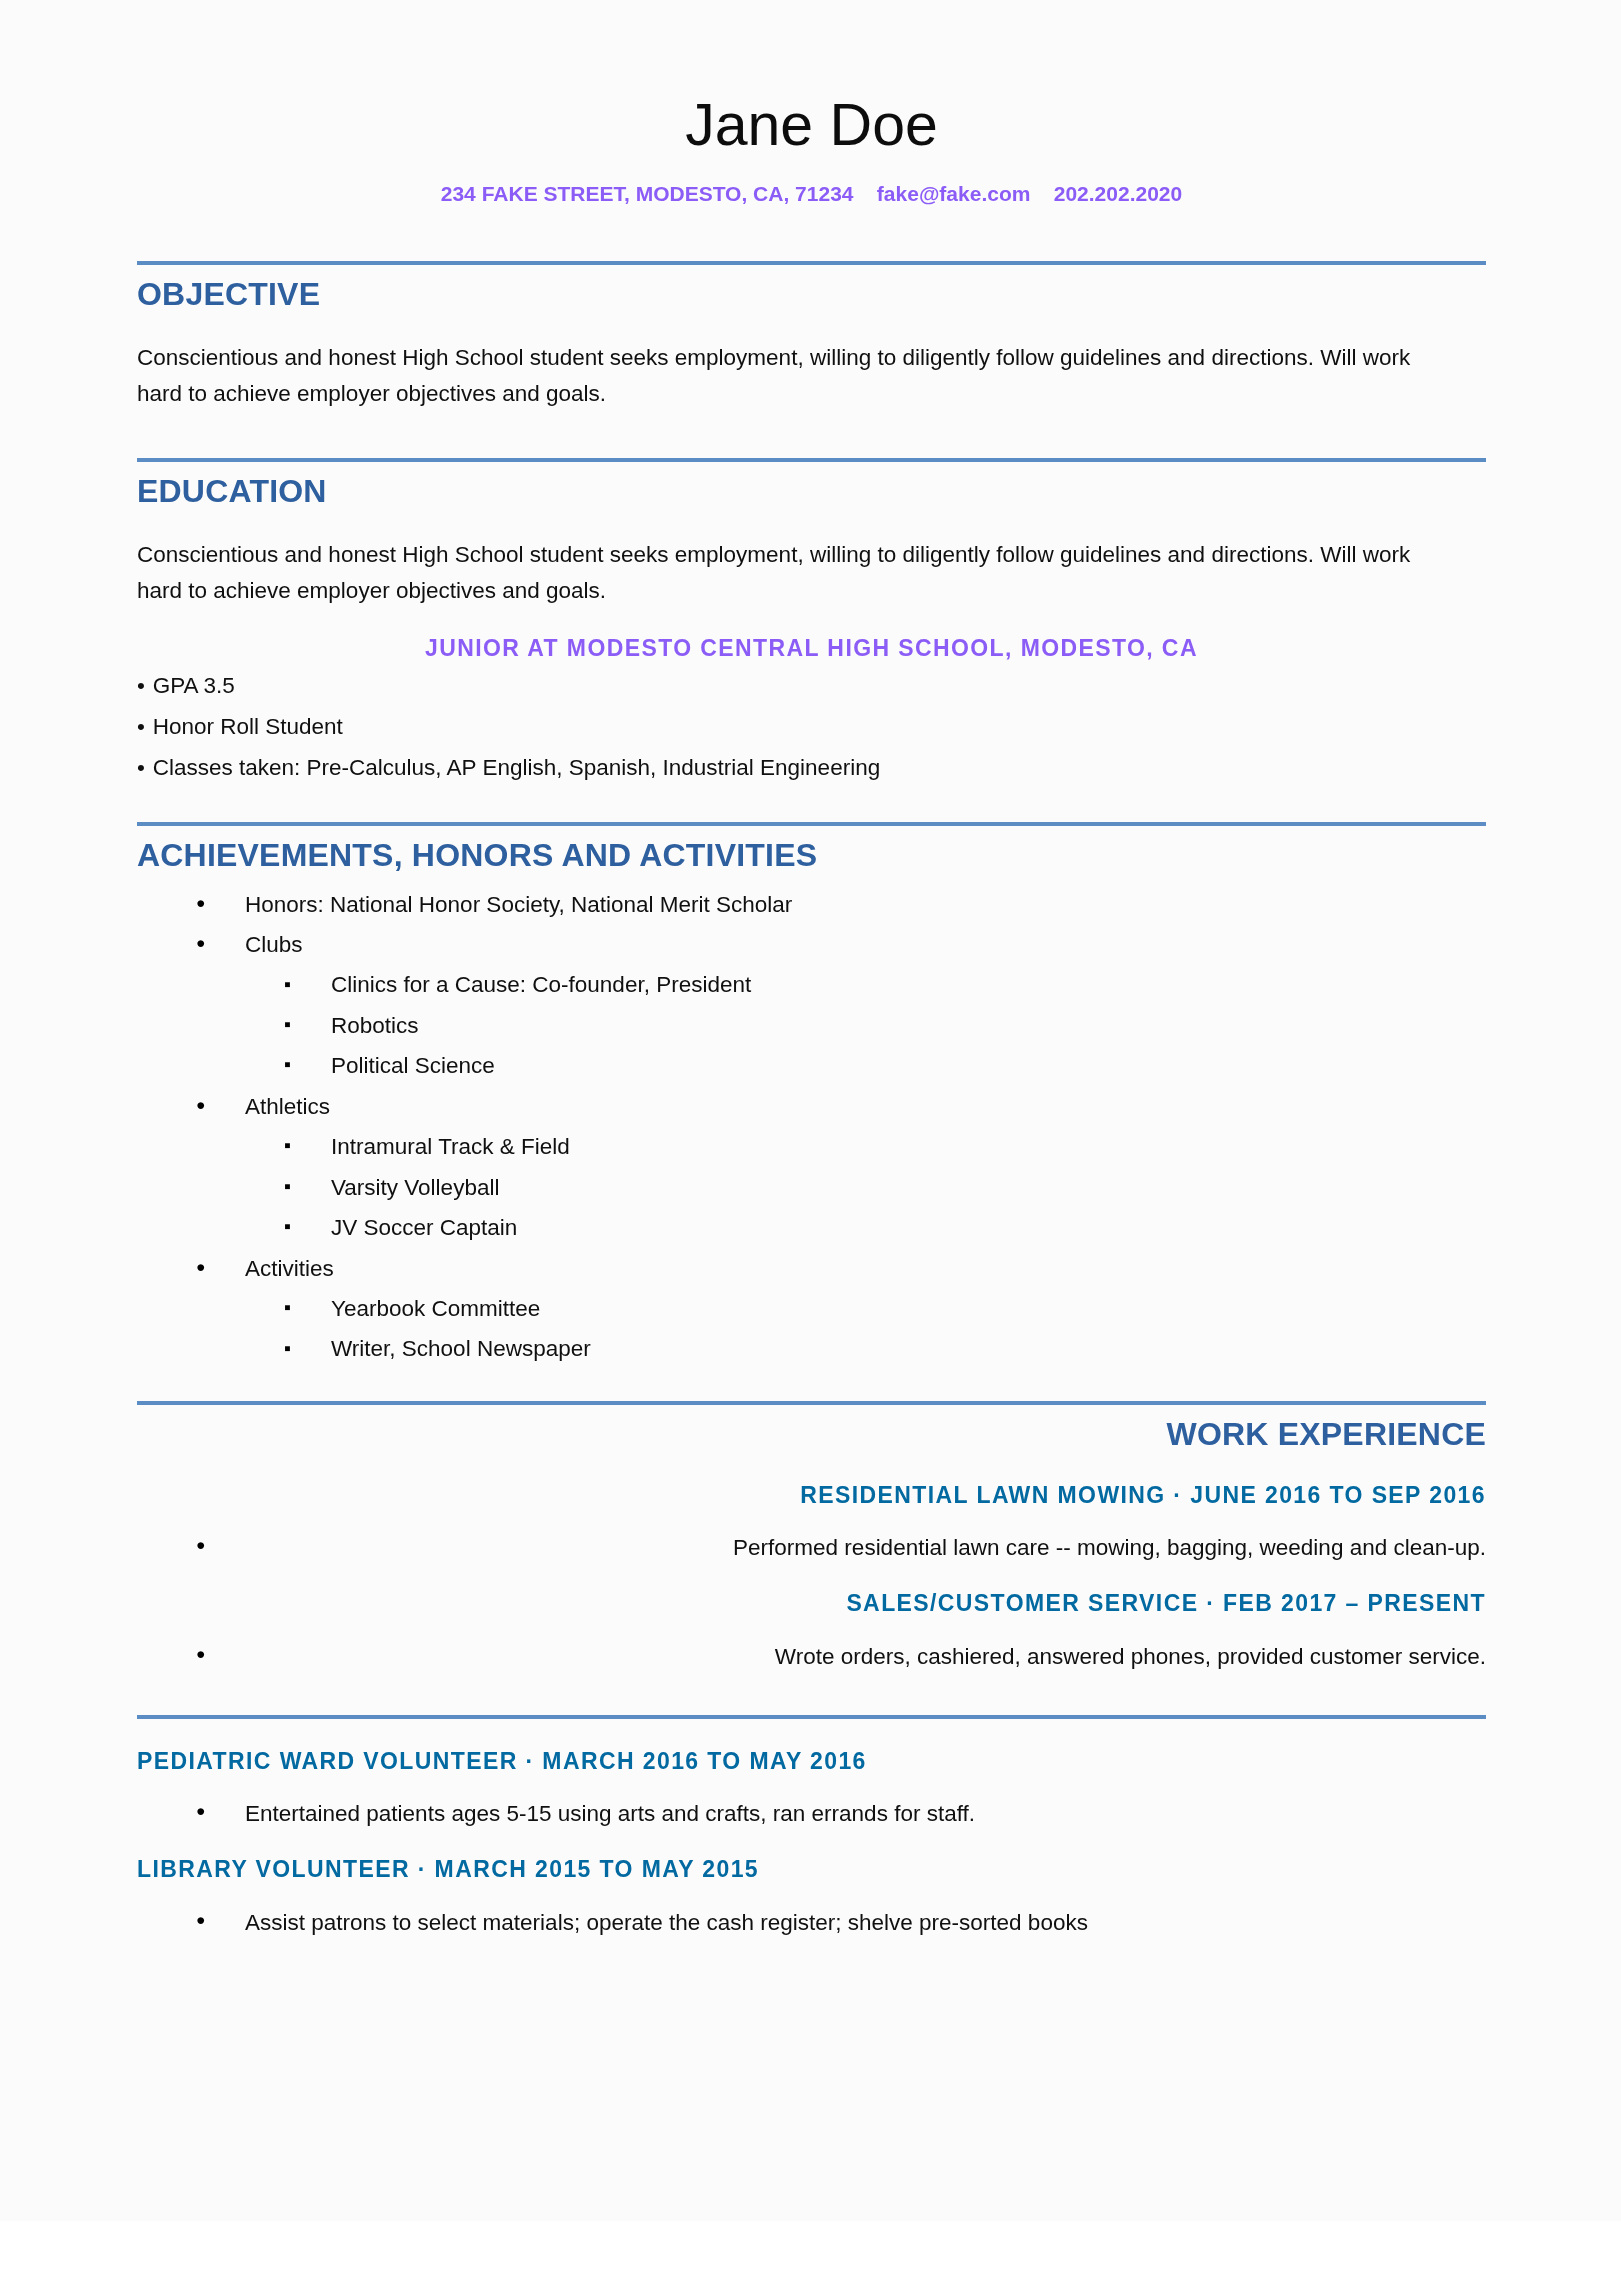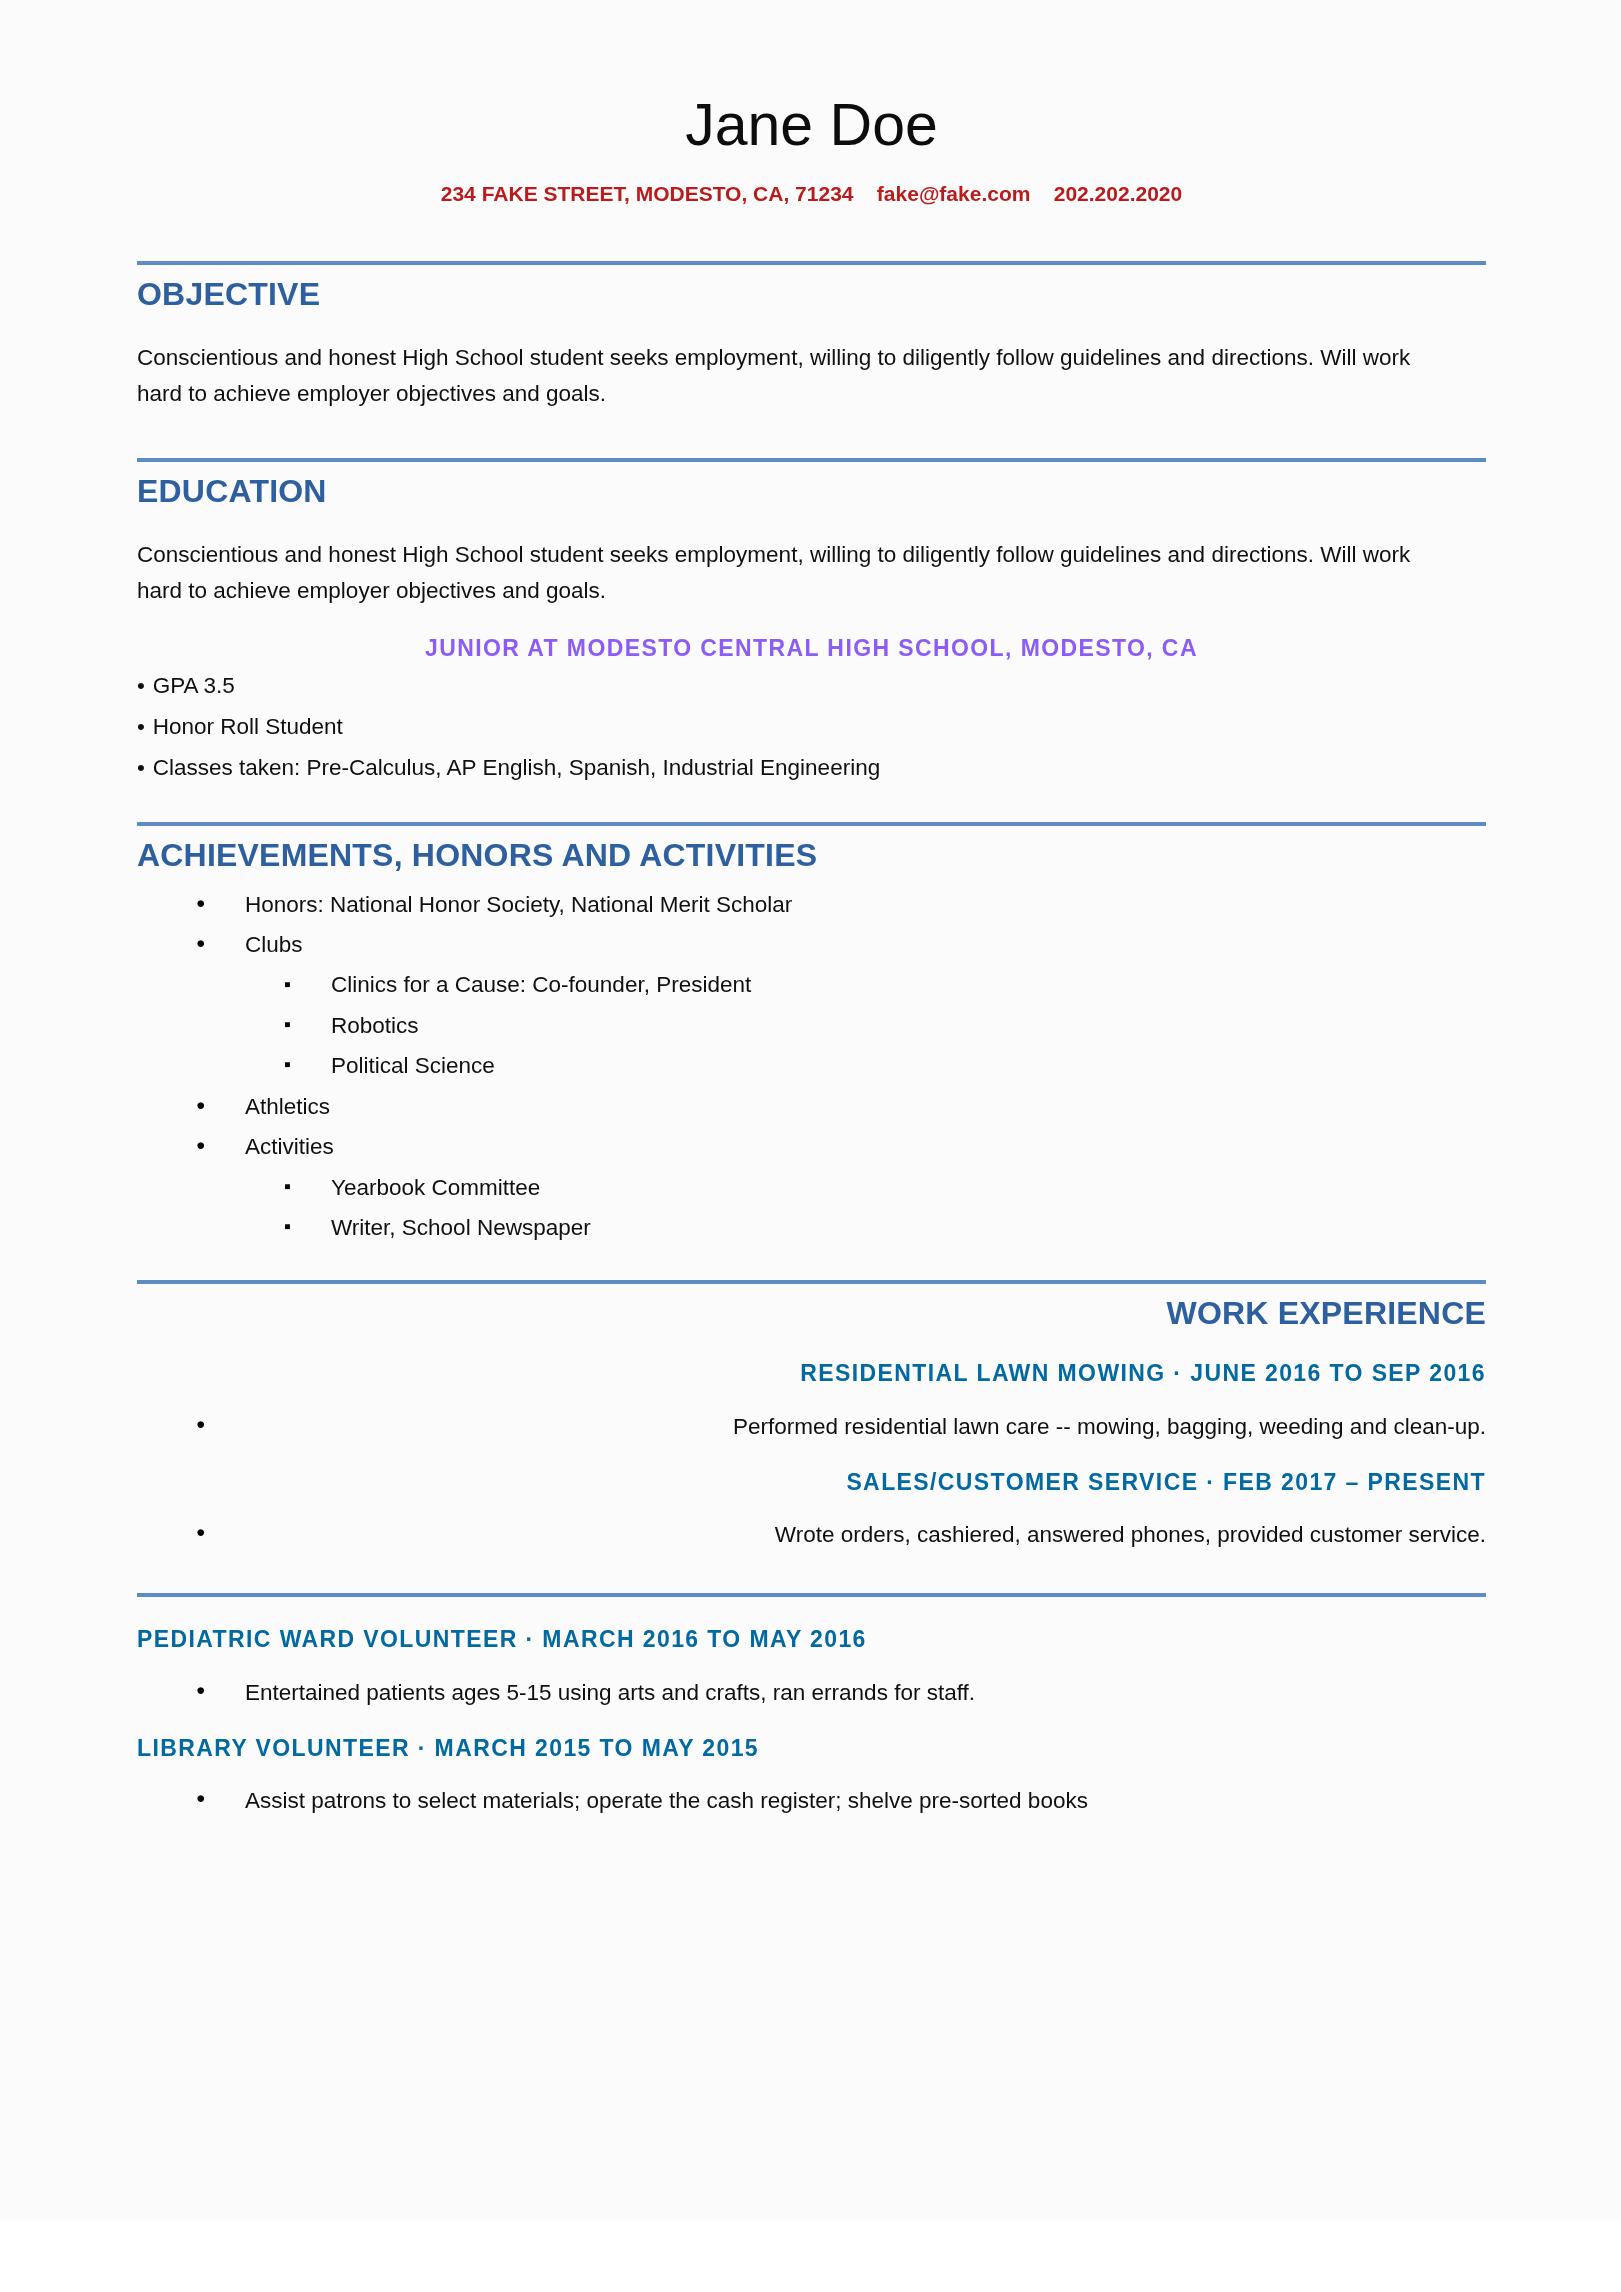--- a/index.html
+++ b/index.html
@@ -33,21 +33,21 @@
     font-weight: 400;
     line-height: 1.05;
     letter-spacing: 0px;
     color: #0d0d0d;
     margin: 23.5px 0 0 0;
   }
   .resume-contact {
     text-align: center;
     font-size: 21px;
     font-weight: 700;
-    color: #b91c1c;
+    color: #8b5cf6;
     margin: 25.5px 0 0 0;
     white-space: pre;
   }
 
   
   .section {
     margin-top: 0;
   }
   .section-rule {
     border-top: 4.9px solid #5b8cc4;
@@ -229,20 +229,25 @@
         <li>
           <span>Clubs</span>
           <ul class="bul2">
             <li><span>Clinics for a Cause: Co-founder, President</span></li>
             <li><span>Robotics</span></li>
             <li><span>Political Science</span></li>
           </ul>
         </li>
         <li>
           <span>Athletics</span>
+          <ul class="bul2">
+            <li><span>Intramural Track &amp; Field</span></li>
+            <li><span>Varsity Volleyball</span></li>
+            <li><span>JV Soccer Captain</span></li>
+          </ul>
         </li>
         <li>
           <span>Activities</span>
           <ul class="bul2">
             <li><span>Yearbook Committee</span></li>
             <li><span>Writer, School Newspaper</span></li>
           </ul>
         </li>
       </ul>
     </div>

